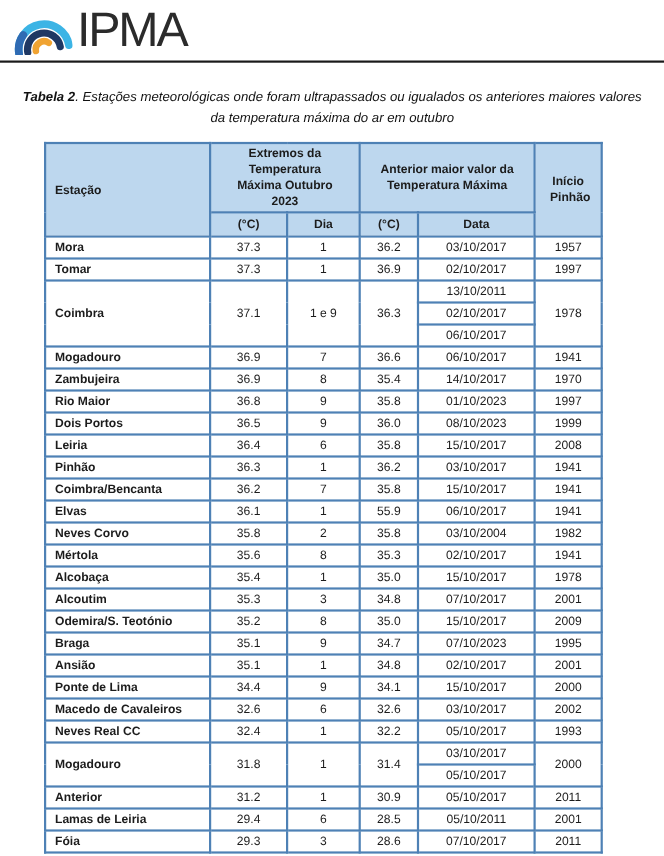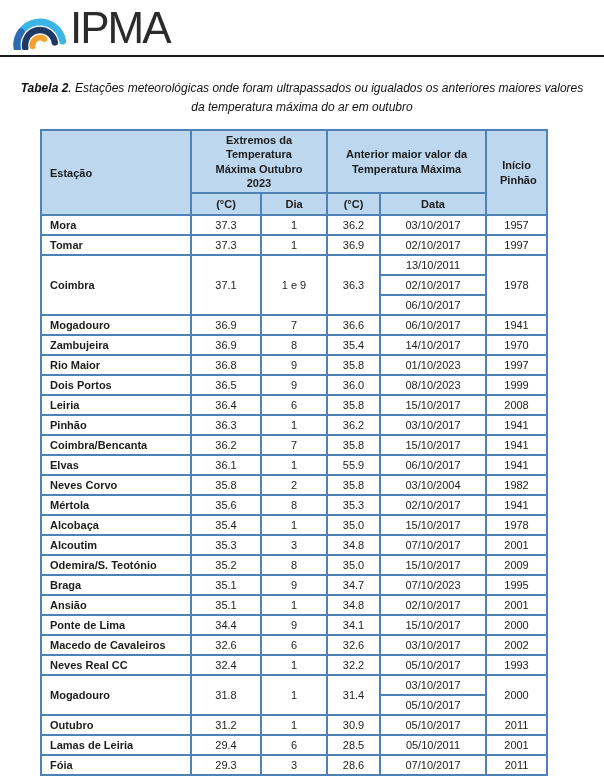--- a/index.html
+++ b/index.html
@@ -286,21 +286,21 @@
           <td rowspan="2">31.8</td>
           <td rowspan="2">1</td>
           <td rowspan="2">31.4</td>
           <td>03/10/2017</td>
           <td rowspan="2">2000</td>
         </tr>
         <tr>
           <td>05/10/2017</td>
         </tr>
         <tr>
-          <td class="td-station">Outubro</td>
+          <td class="td-station">Anterior</td>
           <td>31.2</td>
           <td>1</td>
           <td>30.9</td>
           <td>05/10/2017</td>
           <td>2011</td>
         </tr>
         <tr>
           <td class="td-station">Lamas de Leiria</td>
           <td>29.4</td>
           <td>6</td>

